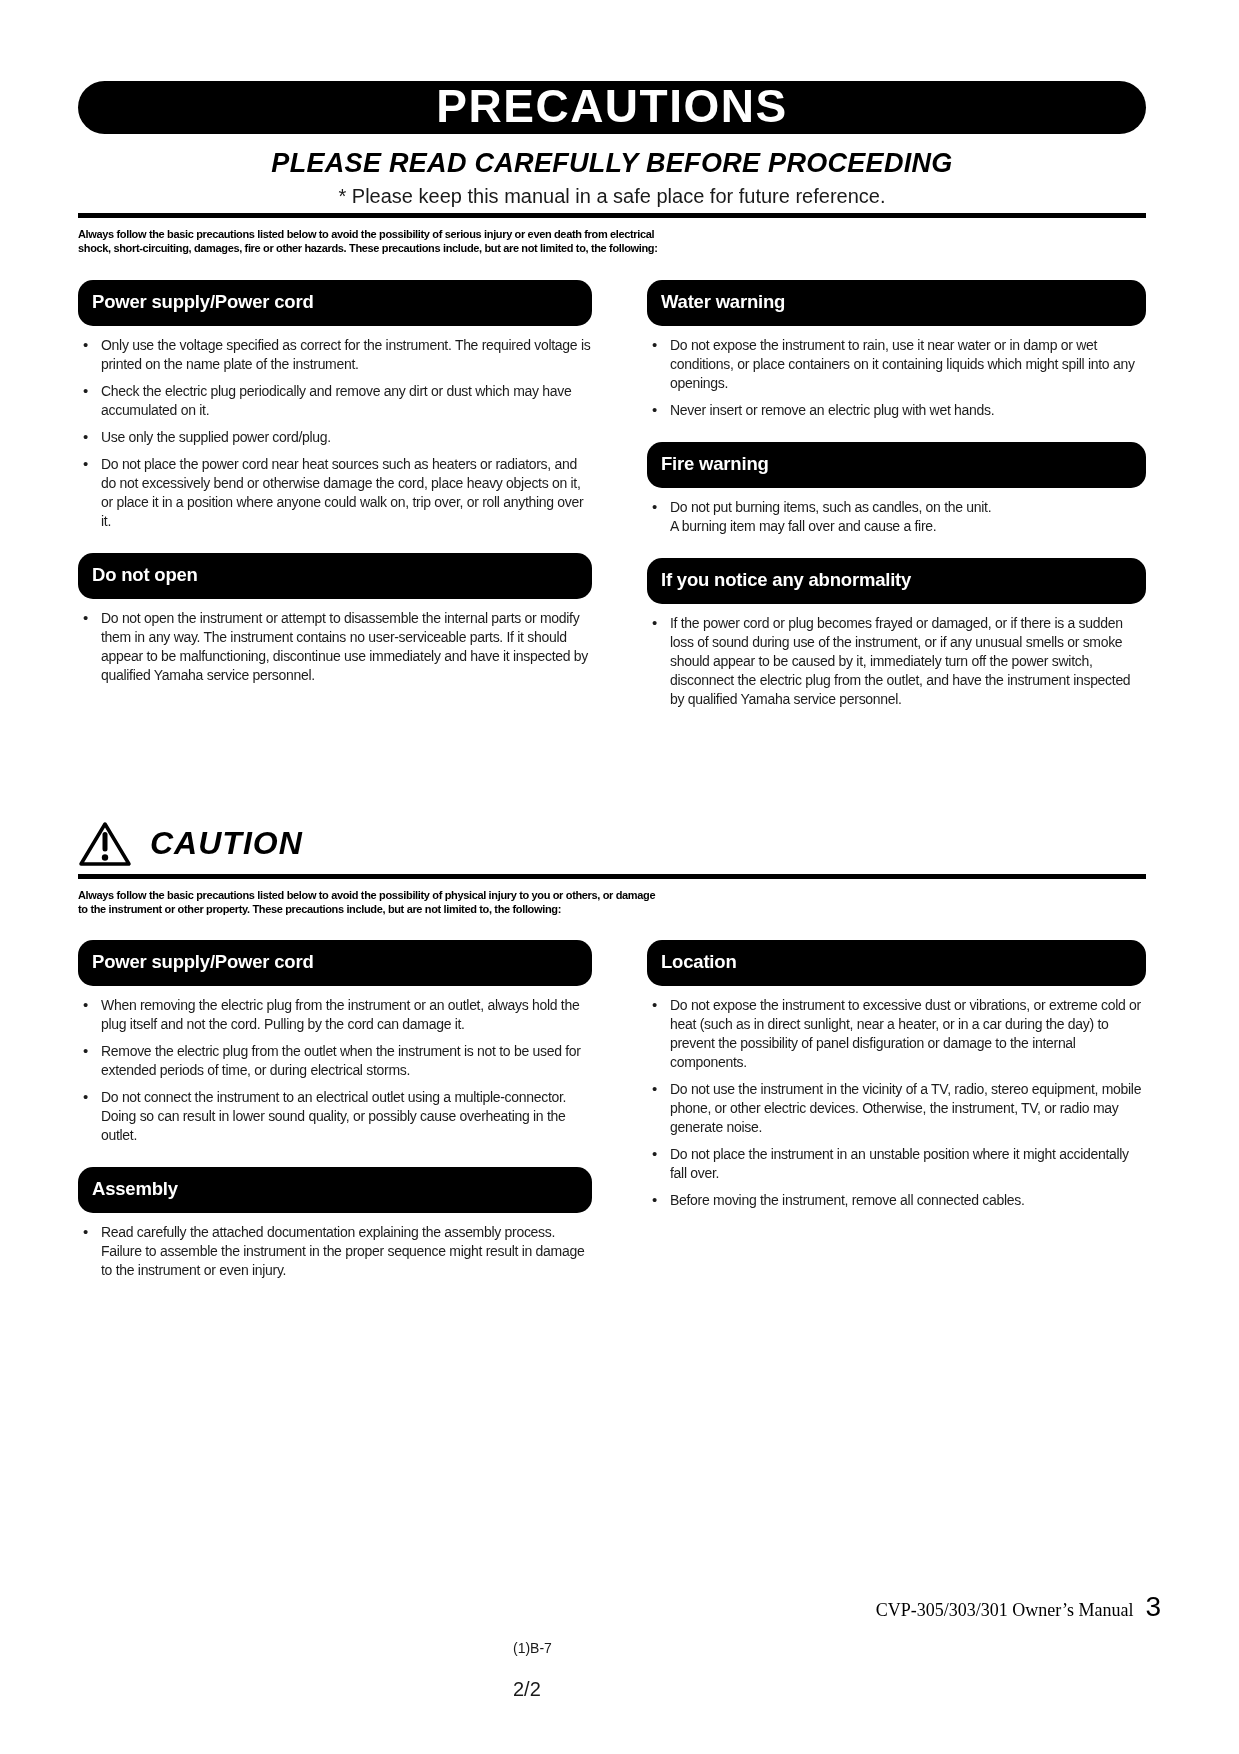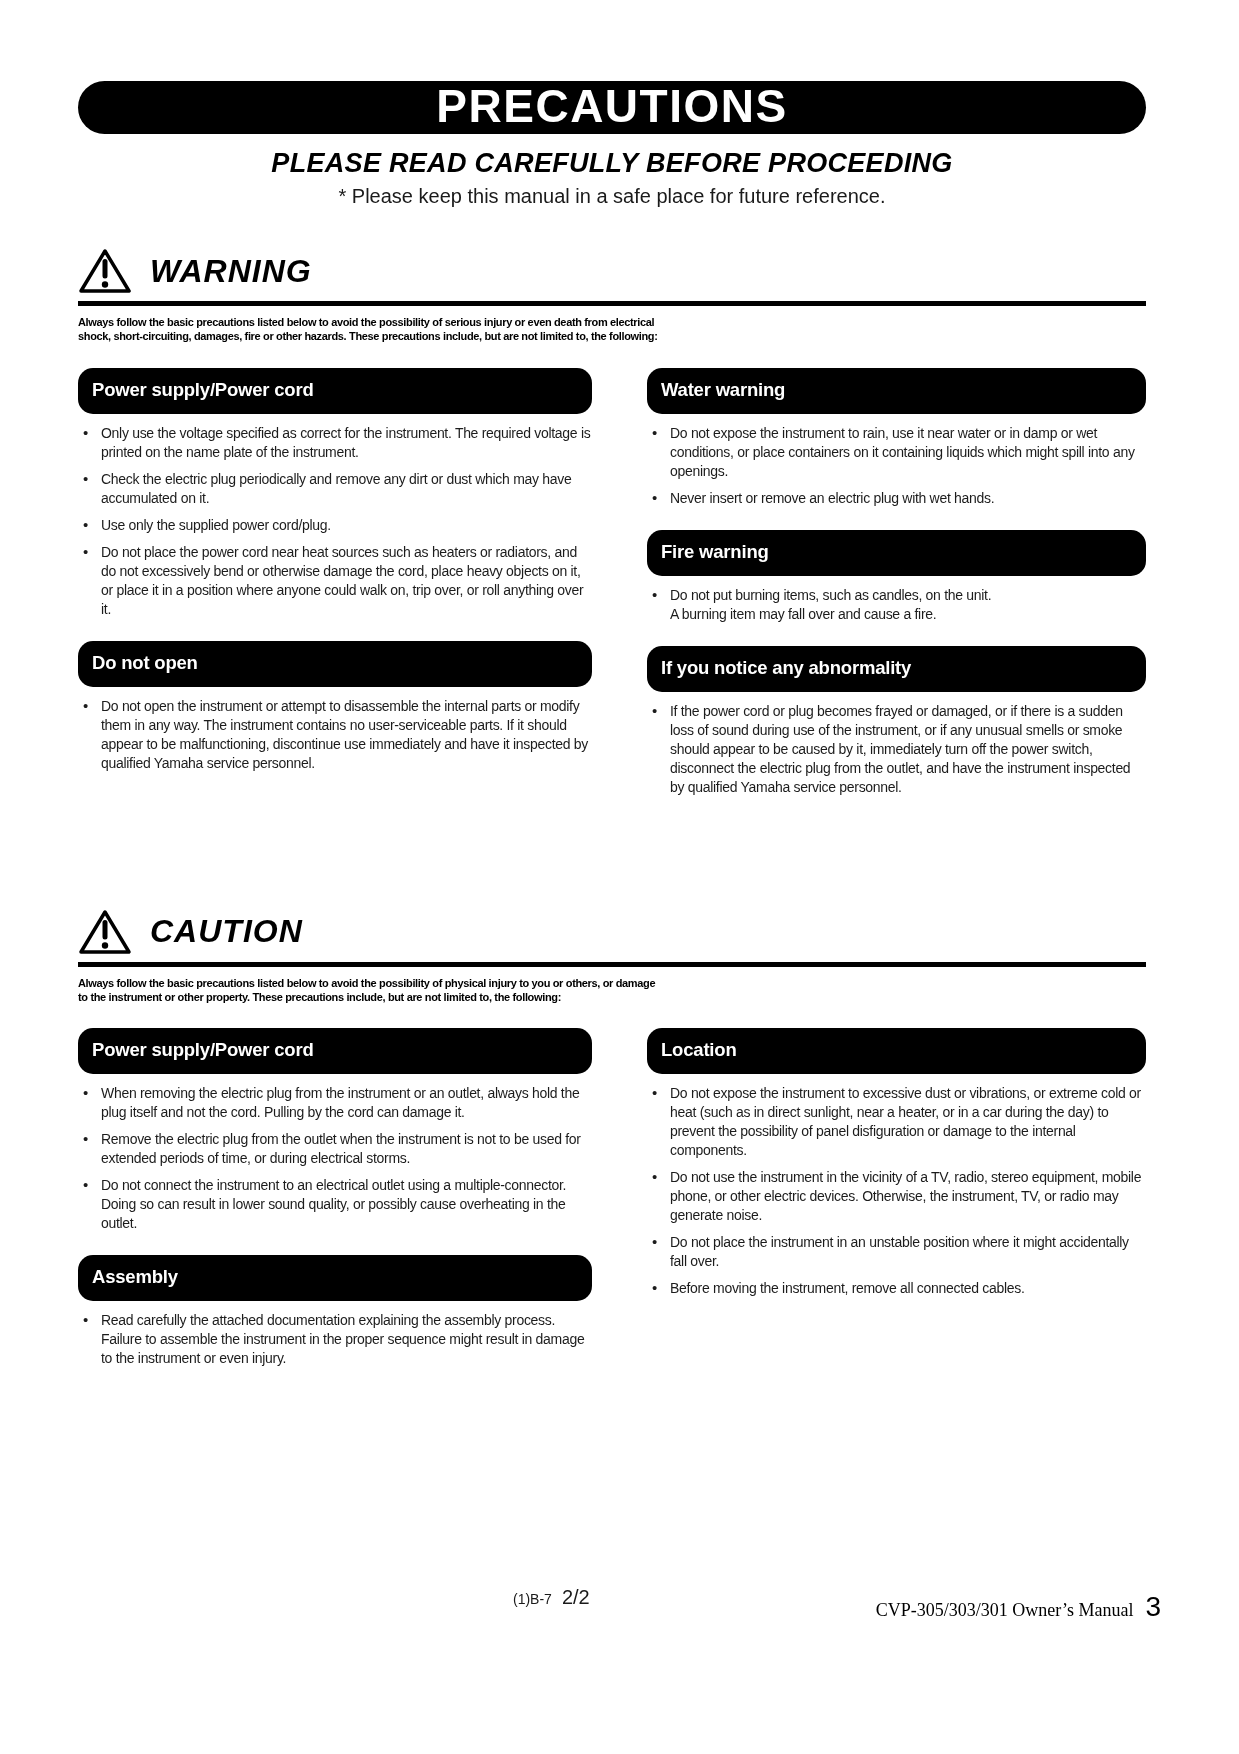--- a/index.html
+++ b/index.html
@@ -48,50 +48,40 @@
     padding:0 0 2px 14px; letter-spacing:-0.2px; box-sizing:border-box;
   }
   .sec-list { list-style:none; margin:10px 0 0; padding:0; }
   .sec-list li {
     position:relative; padding-left:23px; margin-bottom:8px;
     font-size:14px; line-height:19px; letter-spacing:-0.3px;
     color:#1c1c1c; white-space:pre-line;
   }
   .sec-list li::before { content:"•"; position:absolute; left:5px; top:-1px; font-size:15px; color:#1c1c1c; }
 
-  .plate { position:absolute; top:1586px; left:513px; display:flex; align-items:baseline; gap:10px; color:#1a1a1a; }
+  .plate { position:absolute; top:1640px; left:513px; display:flex; align-items:baseline; gap:22px; color:#1a1a1a;flex-direction:column; }
   .plate-sm { font-size:14px; }
   .plate-lg { font-size:20px; }
 
   .footer { position:absolute; top:1591px; right:78px; display:flex; align-items:baseline; gap:12px; }
   .manual-name { font-family:"Liberation Serif", serif; font-size:18px; color:#000; }
   .page-num { font-size:28px; color:#000; }
 </style>
 </head>
 <body>
 
 <div class="page">
   <div class="content">
 
     <div class="title-pill">
       <span class="title-text">PRECAUTIONS</span>
     </div>
     <div class="subtitle">PLEASE READ CAREFULLY BEFORE PROCEEDING</div>
     <div class="note">* Please keep this manual in a safe place for future reference.</div>
 
-    <div class="sect-head">
-      <span class="tri-icon">
-        <svg width="54" height="48" viewBox="0 0 54 48" aria-hidden="true">
-          <path d="M27 4 L51 44 L3 44 Z" fill="none" stroke="#000" stroke-width="3.5" stroke-linejoin="round"></path>
-          <path d="M27 14.5 L27 29" stroke="#000" stroke-width="5" stroke-linecap="round"></path>
-          <circle cx="27" cy="37.5" r="3.2" fill="#000"></circle>
-        </svg>
-      </span>
-      <span class="sect-title">WARNING</span>
-    </div>
     <div class="rule"></div>
     <p class="intro">Always follow the basic precautions listed below to avoid the possibility of serious injury or even death from electrical
 shock, short-circuiting, damages, fire or other hazards. These precautions include, but are not limited to, the following:</p>
     <div class="cols">
       <div class="col col-left">
           <div class="sec">
             <div class="sec-bar">Power supply/Power cord</div>
             <ul class="sec-list">
               <li>Only use the voltage specified as correct for the instrument. The required voltage is printed on the name plate of the instrument.</li>
               <li>Check the electric plug periodically and remove any dirt or dust which may have accumulated on it.</li>

